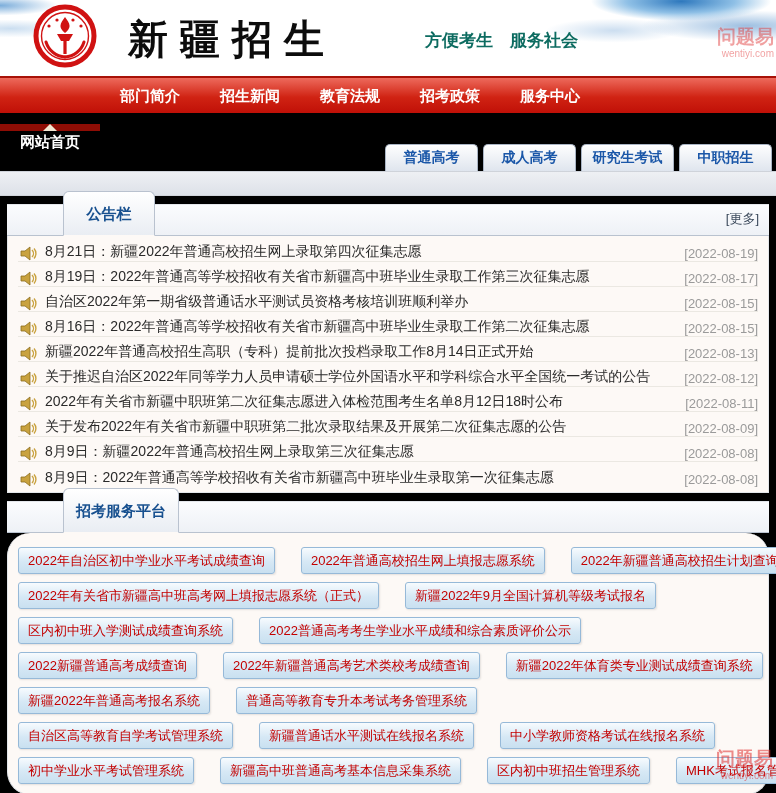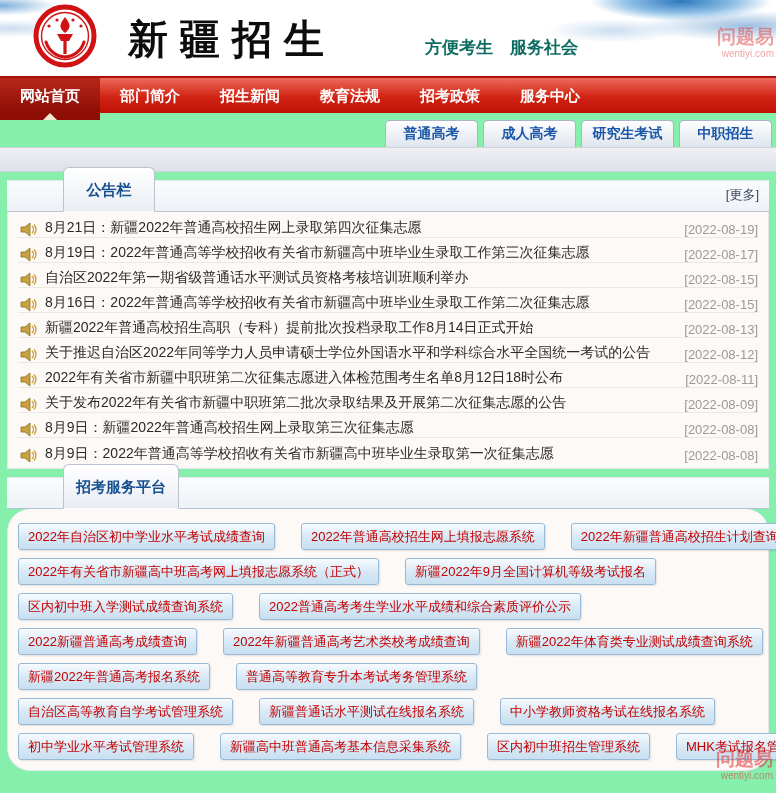--- a/index.html
+++ b/index.html
@@ -1,52 +1,52 @@
 <!DOCTYPE html>
 <html><head>
 <meta charset="utf-8">
 <style>
   * { box-sizing: border-box; margin: 0; padding: 0; }
   body { width: 776px; font-family: "Liberation Sans", sans-serif; background: #fff; }
-  .page { position: relative; width: 776px; height: 793px; background: #86efac; overflow: hidden; }
+  .page { position: relative; width: 776px; height: 793px; background: #000000; overflow: hidden; }
 
   
   .masthead { position: relative; height: 76px; background: #fff; }
   .cloud-right { position: absolute; right: 0; top: 0; width: 250px; height: 68px;
     background:
       radial-gradient(ellipse 120px 26px at 62% 2%, #2e78bd, #8fc0e6 45%, rgba(255,255,255,0) 75%),
       radial-gradient(ellipse 150px 22px at 88% 38%, rgba(140,180,220,.85), rgba(255,255,255,0) 70%),
       radial-gradient(ellipse 90px 16px at 35% 45%, rgba(170,200,230,.6), rgba(255,255,255,0) 75%);
   }
   .cloud-left { position: absolute; left: 0; top: 0; width: 130px; height: 46px;
     background:
       radial-gradient(ellipse 80px 14px at 0% 12%, rgba(110,165,215,.9), rgba(255,255,255,0) 72%),
       radial-gradient(ellipse 90px 12px at 8% 62%, rgba(160,195,228,.55), rgba(255,255,255,0) 75%);
   }
   .logo { position: absolute; left: 33px; top: 4px; width: 64px; height: 64px; }
   .site-title { position: absolute; left: 128px; top: 12px; font-family: "DejaVu Serif", serif;
     font-weight: bold; font-size: 40px; color: #0c0c0c; letter-spacing: 12px; white-space: nowrap; }
   .slogans { position: absolute; left: 388px; top: 13px; color: #0c6b60; font-weight: bold;
     font-size: 17px; line-height: 1; }
-  .slogan-2 { margin-top: 26px; padding-left: 37px; }
+  .slogan-2 { margin-top: 19px; padding-left: 37px; }
 
   
   .mainnav { position: relative; height: 37px; display: flex; border-top: 2px solid #a81208;
     background: linear-gradient(#ed6a5c, #d02313 55%, #c01007); z-index: 5; }
   .nav-item { width: 100px; line-height: 35px; text-align: center; color: #fff; font-weight: bold;
     font-size: 15px; cursor: pointer; position: relative; }
-  .nav-item.active { background: linear-gradient(#b5271a, #8e0d05); }
+  .nav-item.active { background: linear-gradient(#b5271a, #8e0d05); margin-top: 46px; }
   .nav-item.active::before { content: ""; position: absolute; left: 0; top: 100%; width: 100%;
     height: 7px; background: #8e0d05; }
   .nav-item.active::after { content: ""; position: absolute; left: 50%; margin-left: -7px; top: 100%;
     width: 0; height: 0; border-left: 7px solid transparent; border-right: 7px solid transparent;
     border-bottom: 7px solid #f2e8d4; }
 
   
-  .exam-tabs { display: flex; justify-content: flex-end; gap: 5px; padding: 7px 4px 0 0; height: 34px; }
+  .exam-tabs { display: flex; justify-content: flex-end; gap: 5px; padding: 7px 4px 0 0; height: 34px; margin-top: 24px; }
   .exam-tab { width: 93px; line-height: 25px; text-align: center; cursor: pointer;
     background: linear-gradient(#fefefe, #dfe5ee); border: 1px solid #a9b4c4; border-bottom: none;
     border-radius: 5px 5px 0 0; color: #1b57a8; font-weight: bold; font-size: 14px;
     box-shadow: inset 0 1px 0 #fff; }
   .gray-strip { height: 25px; margin-top: 0; background: linear-gradient(#eef0f4, #dde1e8);
     border-top: 1px solid #cfd3da; border-bottom: 1px solid #cfd3da; }
 
   
   .panel { margin: 8px 7px 0; }
   .panel-head { position: relative; height: 32px; border-bottom: 1px solid #b9c2cf;

